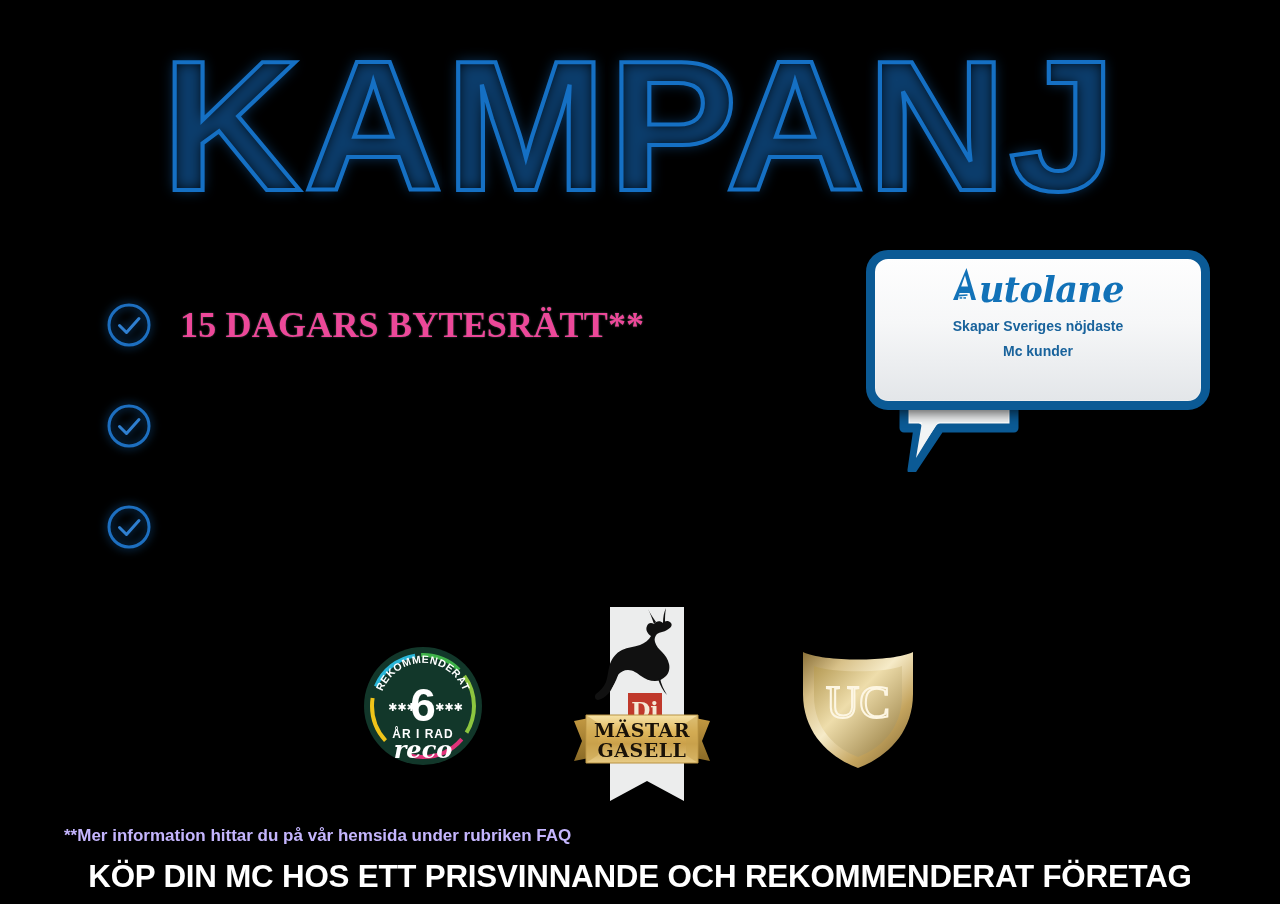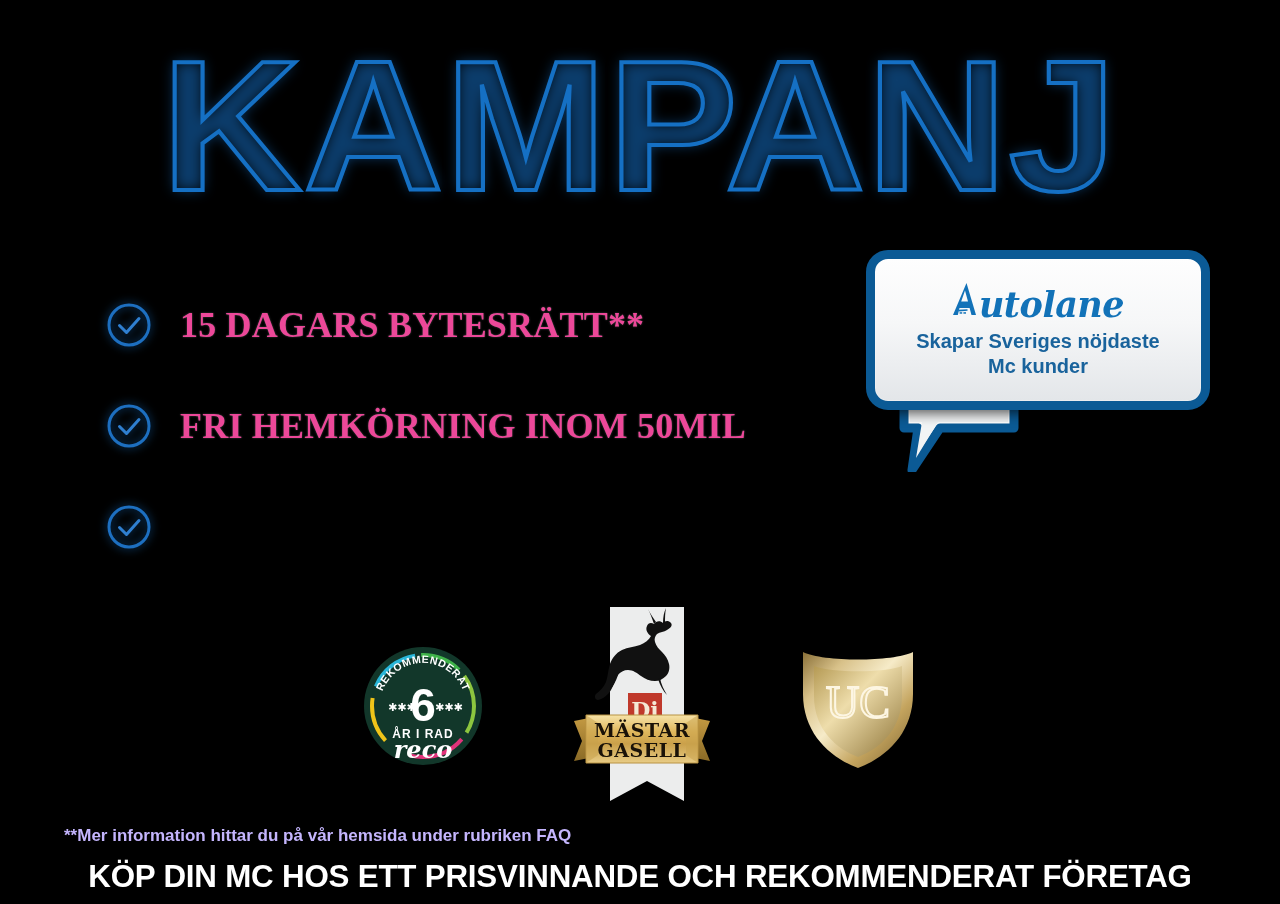--- a/index.html
+++ b/index.html
@@ -90,22 +90,21 @@
     box-shadow: 0 0 0 1px rgba(255,255,255,0.25) inset,
                 0 4px 12px rgba(0,0,0,0.6);
   }
   #bubble-inner {
     position: absolute;
     left: 0; top: 0; right: 0; bottom: 0;
     display: flex;
     flex-direction: column;
     align-items: center;
     justify-content: flex-start;
-    padding-top: 16px;
-    margin-top: 8px;
+    padding-top: 9px;
   }
   #bubble-logo {
     font-family: "DejaVu Serif", serif;
     font-style: italic;
     font-weight: 700;
     font-size: 35px;
     line-height: 44px;
     color: #1272b8;
     letter-spacing: -0.5px;
     display: flex;
@@ -115,21 +114,21 @@
     position: relative;
     display: inline-block;
     width: 26px;
     height: 34px;
     margin-right: 1px;
   }
   #bubble-logo .logo-a svg { position:absolute; left:0; top:0; }
   #bubble-tagline {
     font-family: "Liberation Sans", sans-serif;
     font-weight: 700;
-    font-size: 20px;
+    font-size: 14px;
     line-height: 25px;
     color: #19639c;
     text-align: center;
     margin-top: 2px;
     white-space: pre-line;
   }
   #bubble-tail {
     position: absolute;
     left: 30px;
     top: 152px;
@@ -218,21 +217,20 @@
     <span class="bullet-text">15 DAGARS BYTESRÄTT**</span>
   </div>
 
   <div class="bullet-row">
     <span class="bullet-icon">
       <svg width="46" height="46" viewBox="0 0 46 46">
         <circle cx="23" cy="23" r="20" fill="none" stroke="#1d6fc0" stroke-width="3"></circle>
         <polyline points="13.5,23.5 20.5,30.5 33,16.5" fill="none" stroke="#2f7fd0" stroke-width="3" stroke-linecap="round" stroke-linejoin="round"></polyline>
       </svg>
     </span>
-    <span class="bullet-text">FRI HEMKÖRNING INOM 50MIL</span>
   </div>
 
   <div class="bullet-row">
     <span class="bullet-icon">
       <svg width="46" height="46" viewBox="0 0 46 46">
         <circle cx="23" cy="23" r="20" fill="none" stroke="#1d6fc0" stroke-width="3"></circle>
         <polyline points="13.5,23.5 20.5,30.5 33,16.5" fill="none" stroke="#2f7fd0" stroke-width="3" stroke-linecap="round" stroke-linejoin="round"></polyline>
       </svg>
     </span>
   </div>

